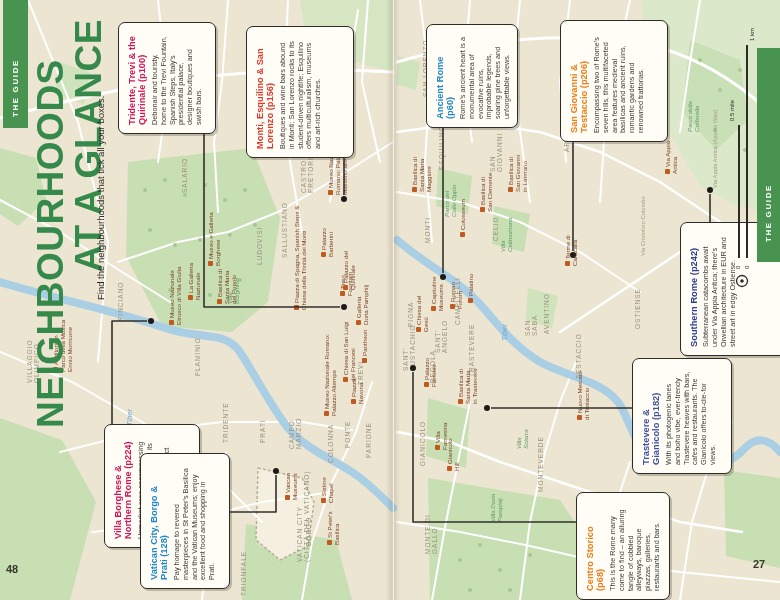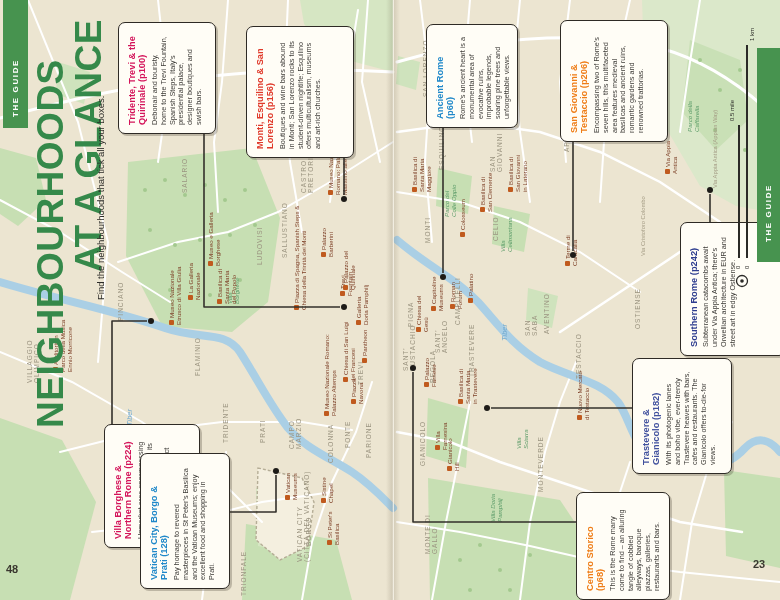--- a/index.html
+++ b/index.html
@@ -364,14 +364,14 @@
     <div class="vlabel scaletxt" style="left:735px;top:269px;">0</div>
   </div>
   <svg width="780" height="600" style="pointer-events:none;">
     <g>
       <circle cx="742" cy="281" r="5.5" fill="none" stroke="#2b2a27" stroke-width="1.3"></circle>
       <circle cx="742" cy="281" r="1.8" fill="#2b2a27"></circle>
     </g>
   </svg>
 
   <div class="pagenum" style="left:6px;top:563px;text-align:right;">48</div>
-  <div class="pagenum" style="left:753px;top:558px;">23</div>
+  <div class="pagenum" style="left:753px;top:558px;">27</div>
 </div>
 
 </body></html>

